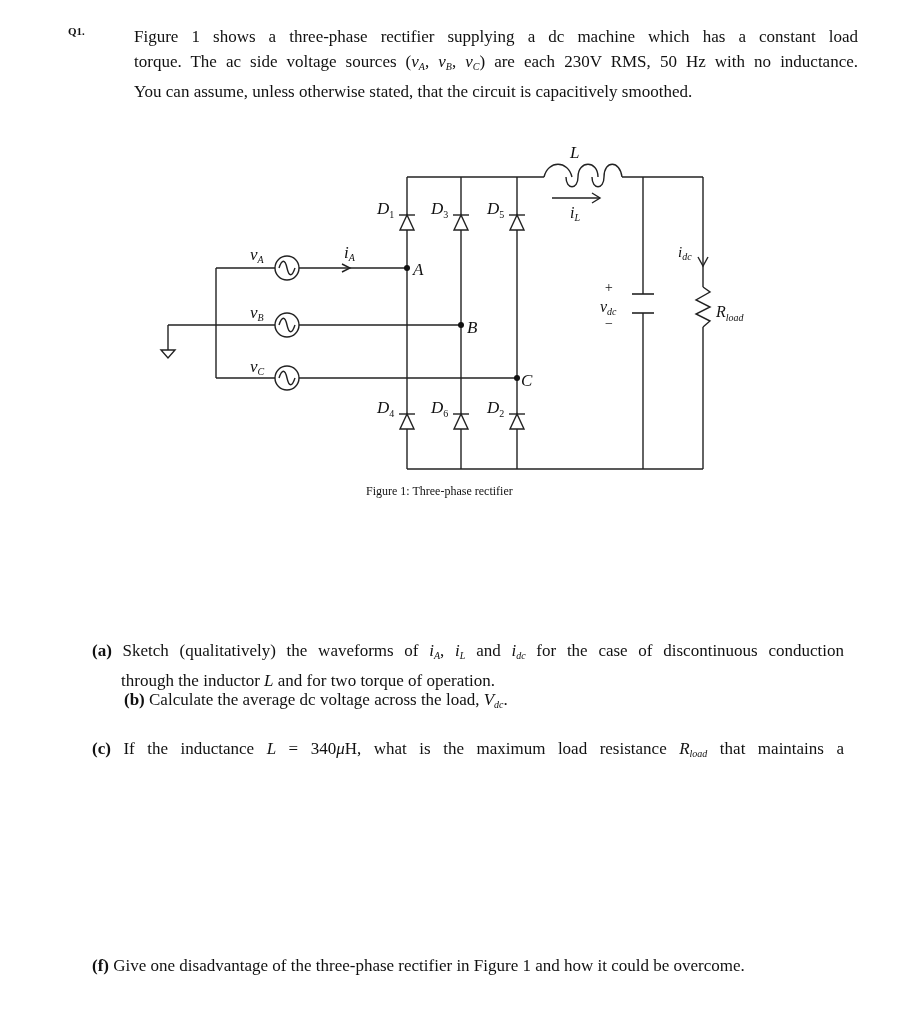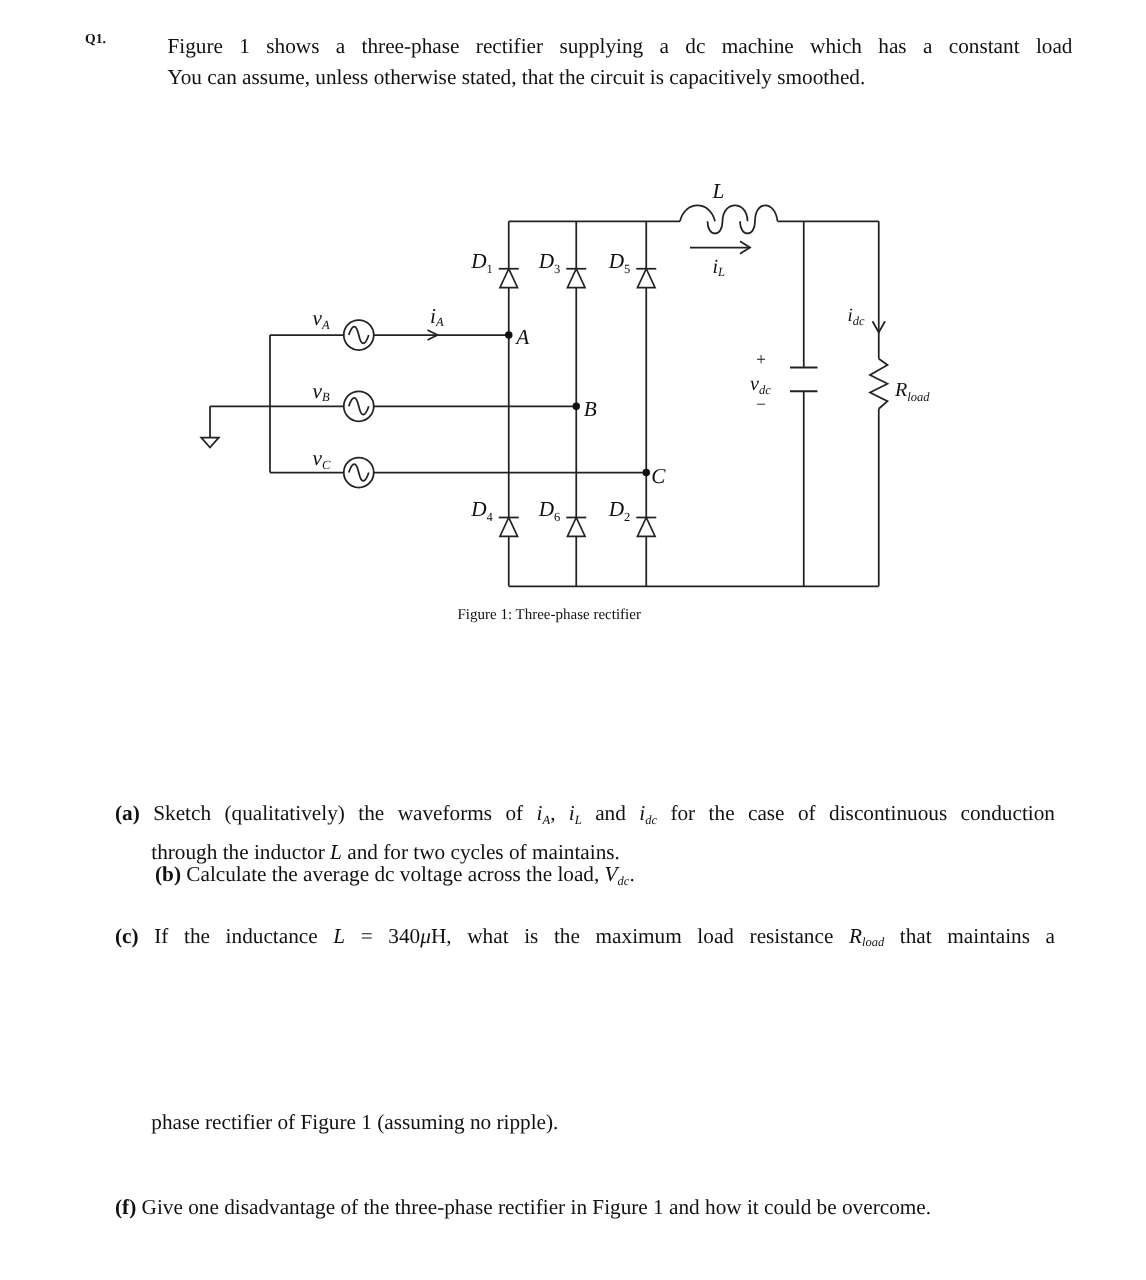--- a/index.html
+++ b/index.html
@@ -20,20 +20,21 @@
   .part .single { display:block; }
   svg text { font-family:"Liberation Serif", "DejaVu Serif", serif; font-style:italic; fill:#111; }
 </style>
 </head>
 <body>
 
 <div class="qnum">Q1.</div>
 
 <div class="intro">
   <span class="line">Figure 1 shows a three-phase rectifier supplying a dc machine which has a constant load</span>
+  <span class="line"><span>torque. The ac side voltage sources (</span><i class="m">v</i><sub>A</sub>, <i class="m">v</i><sub>B</sub>, <i class="m">v</i><sub>C</sub><span>) are each 230V RMS, 50 Hz with no inductance.</span></span>
   <span class="line last">You can assume, unless otherwise stated, that the circuit is capacitively smoothed.</span>
 </div>
 
 <svg class="figure" width="917" height="520" viewBox="0 0 917 520">
   <g stroke="#222" stroke-width="1.4" fill="none">
 
     <line x1="407" y1="177" x2="544" y2="177"></line>
 
     <path d="M544 177 C548 160,568 160,572 177 M566 177 C566 190,578 190,578 177 C578 160,598 160,598 177 M592 177 C592 190,604 190,604 177 C604 160,620 160,622 177"></path>
     <line x1="622" y1="177" x2="703" y2="177"></line>
@@ -137,33 +138,32 @@
   <text x="250" y="260" font-size="17"><tspan>v</tspan><tspan font-size="10" dy="3">A</tspan></text>
   <text x="250" y="318" font-size="17"><tspan>v</tspan><tspan font-size="10" dy="3">B</tspan></text>
   <text x="250" y="372" font-size="17"><tspan>v</tspan><tspan font-size="10" dy="3">C</tspan></text>
   <text x="344" y="258" font-size="17"><tspan>i</tspan><tspan font-size="10" dy="3">A</tspan></text>
 </svg>
 
 <div class="caption">Figure 1: Three-phase rectifier</div>
 
 <div class="part" style="top:598px;margin-top:40px;">
   <span class="first"><span class="lbl">(a)</span> <span>Sketch (qualitatively) the waveforms of </span><i class="m">i</i><sub>A</sub>, <i class="m">i</i><sub>L</sub><span> and </span><i class="m">i</i><sub>dc</sub><span> for the case of discontinuous conduction</span></span>
-  <span class="cont"><span>through the inductor </span><i class="m">L</i><span> and for two cycles of maintains.</span></span>
+  <span class="cont"><span>through the inductor </span><i class="m">L</i><span> and for two torque of operation.</span></span>
 </div>
 
 <div class="part" style="top:687px;margin-left:32px;">
   <span class="single"><span class="lbl">(b)</span> <span>Calculate the average dc voltage across the load, </span><i class="m">V</i><sub>dc</sub><span>.</span></span>
 </div>
 
 <div class="part" style="top:736px;">
   <span class="first"><span class="lbl">(c)</span> <span>If the inductance </span><i class="m">L</i><span> = 340</span><i class="m">μ</i><span>H, what is the maximum load resistance </span><i class="m">R</i><sub>load</sub><span> that maintains a</span></span>
 </div>
 
 <div class="part" style="top:822px;">
 </div>
 
 <div class="part" style="top:888px;">
-  <span class="cont" style="margin-top:-3px;">phase rectifier of Figure 1 (assuming no ripple).</span>
 </div>
 
 <div class="part" style="top:953px;">
   <span class="single"><span class="lbl">(f)</span> <span>Give one disadvantage of the three-phase rectifier in Figure 1 and how it could be overcome.</span></span>
 </div>
 
 </body></html>

